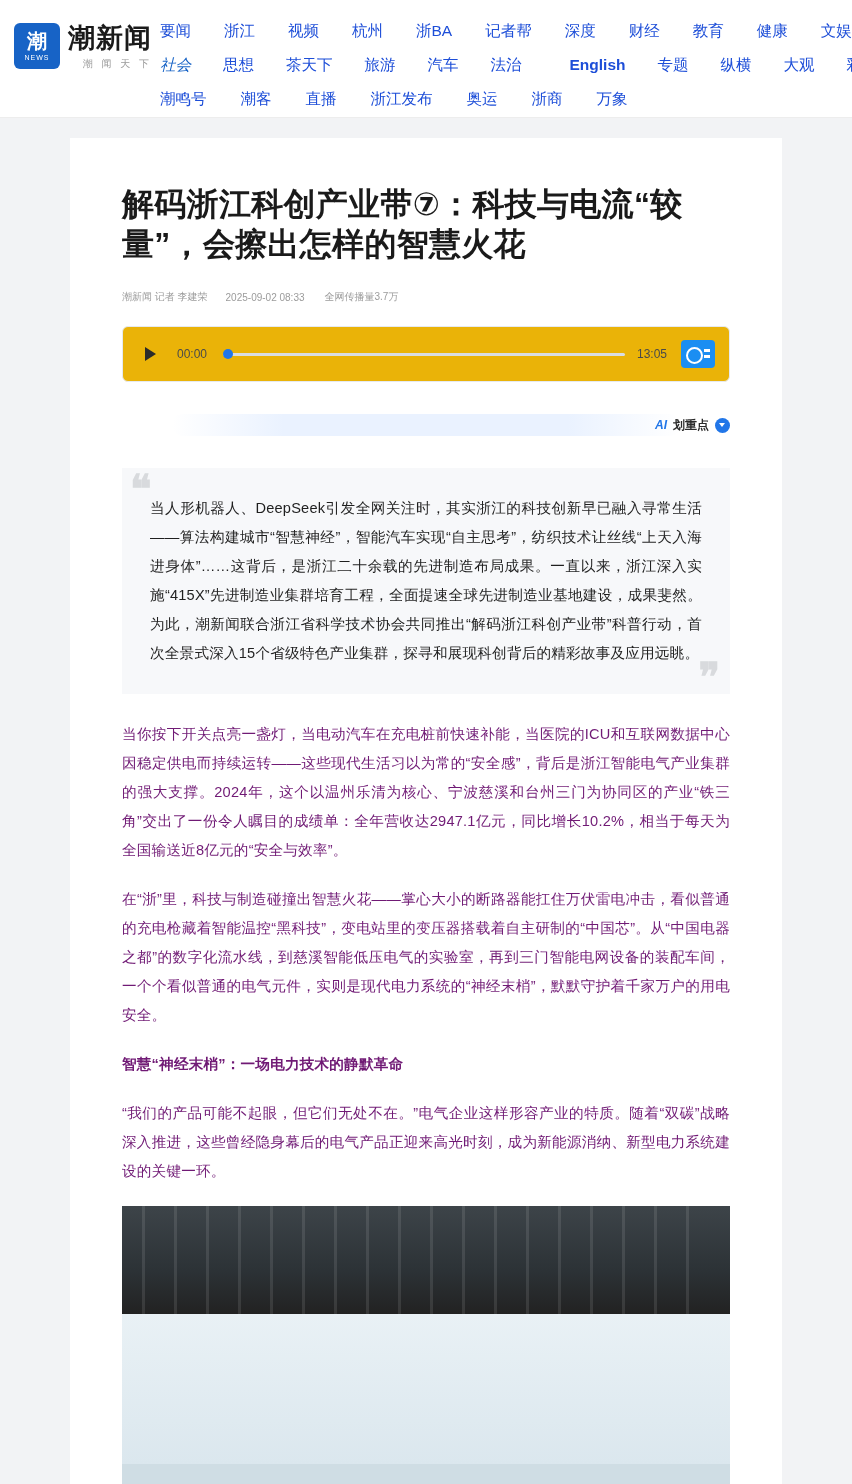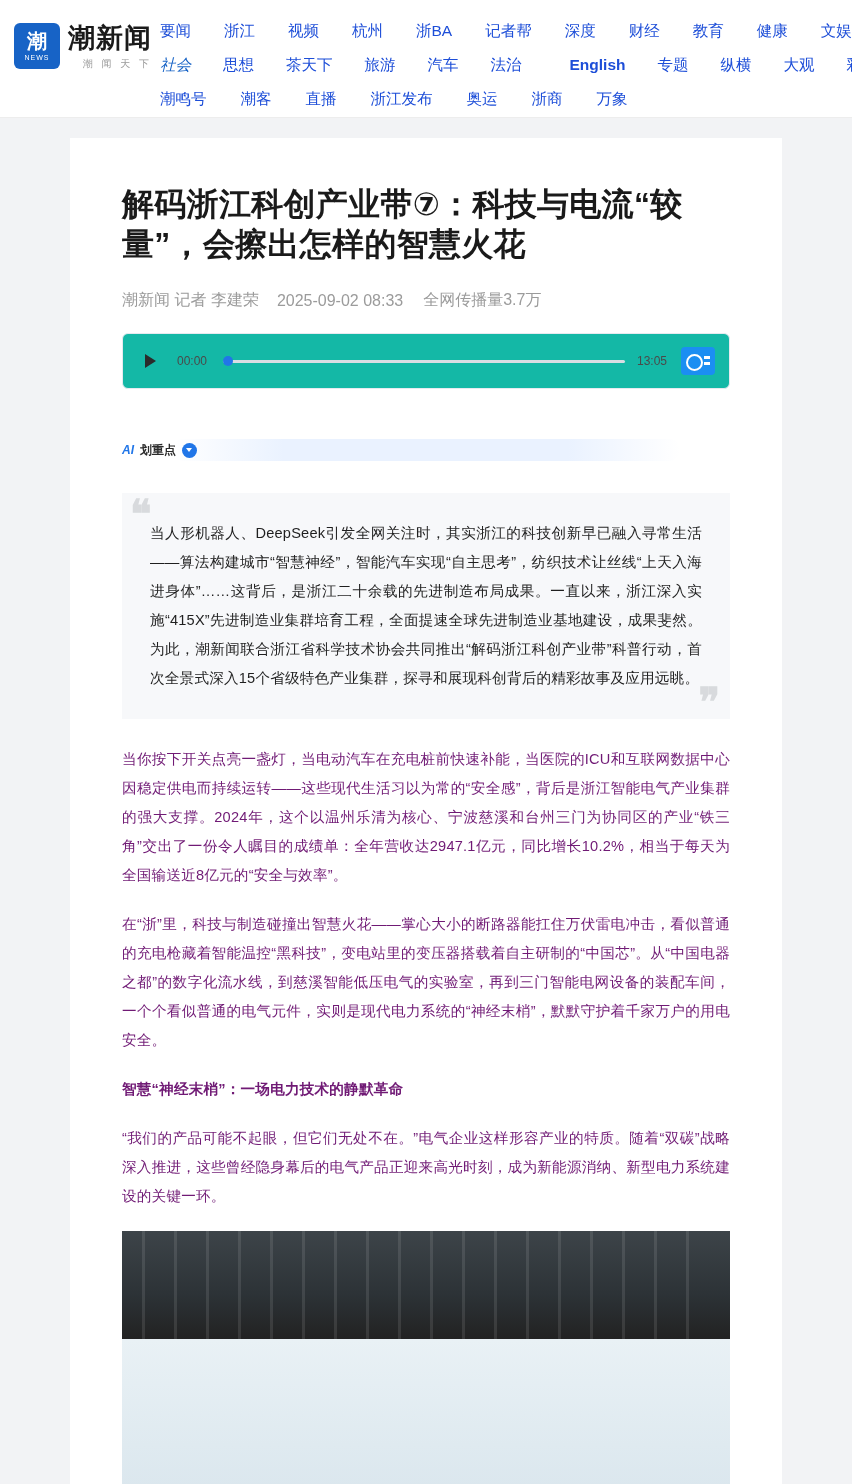--- a/index.html
+++ b/index.html
@@ -100,37 +100,37 @@
     font-size: 32px;
     line-height: 40px;
     font-weight: bold;
     color: #1a1a1a;
     letter-spacing: 0.3px;
     margin: 0 0 26px 0;
   }
   .meta-row {
     display: flex;
     align-items: center;
-    font-size: 16px;
+    font-size: 10px;
     color: #9b9b9b;
     margin-bottom: 22px;
   }
   .meta-row .m1 { margin-right: 18px; }
   .meta-row .m2 { margin-right: 20px; }
 
   
   .audio-player {
     height: 56px;
     border: 1px solid #e6eaf0;
     border-radius: 6px;
-    background: #14b8a6;
+    background: #eab308;
     display: flex;
     align-items: center;
     padding: 0 14px;
-    margin-bottom: 48px;
+    margin-bottom: 30px;
   }
   .play-btn {
     width: 26px; height: 26px;
     display: flex; align-items: center; justify-content: center;
     cursor: pointer;
   }
   .play-tri {
     width: 0; height: 0;
     border-left: 11px solid #2b2b2b;
     border-top: 7px solid transparent;
@@ -181,21 +181,21 @@
     background: #fff;
     box-shadow: 0 6px 0 0 #fff;
   }
 
   
   .ai-bar {
     height: 26px;
     margin: 8px 0 30px 0;
     display: flex;
     align-items: center;
-    justify-content: flex-start;
+    justify-content: flex-end;
     position: relative;
   }
   .ai-bar .bg {
     position: absolute;
     left: 50px; right: 50px; top: 2px;
     height: 22px;
     background: linear-gradient(90deg, rgba(240,246,255,0) 0%, #eaf2ff 22%, #eaf2ff 78%, rgba(240,246,255,0) 100%);
     border-radius: 11px;
   }
   .ai-inner {

